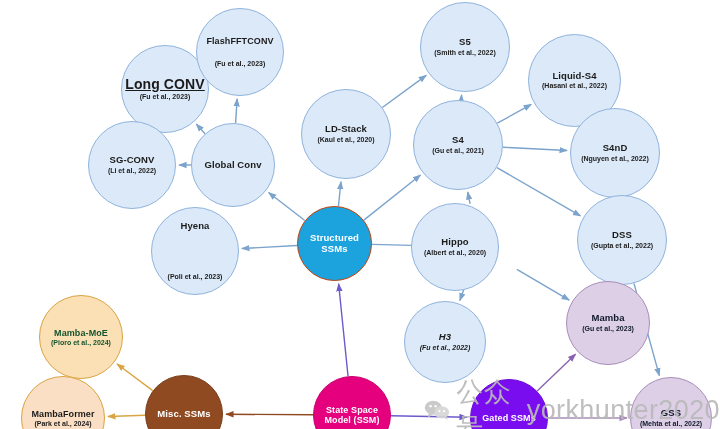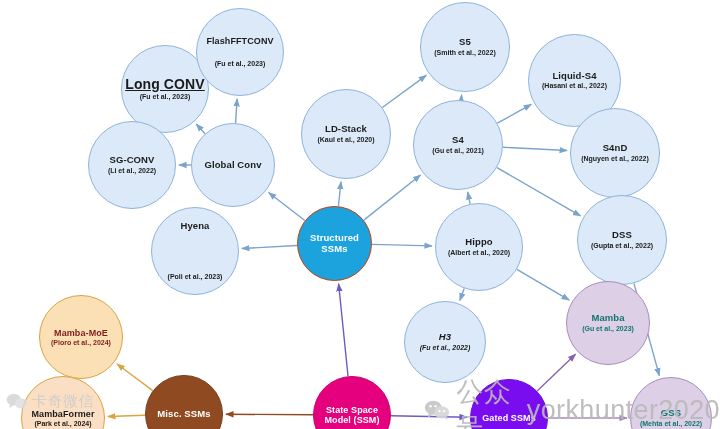--- a/index.html
+++ b/index.html
@@ -51,41 +51,41 @@
     color: #1b1b1b;
   }
   .sty-blue-solid {
     background: #1ca3dd;
     border: 1px solid #c2410c;
     color: #ffffff;
   }
   .sty-purple-light {
     background: #ddd0e6;
     border: 1px solid #a98cbb;
-    color: #0f766e;
+    color: #0f172a;
   }
   .sty-purple-solid {
     background: #7a0cf0;
     border: 1px solid #6a0bd6;
     color: #ffffff;
   }
   .sty-magenta {
     background: #e5007e;
     border: 1px solid #c70070;
     color: #ffffff;
   }
   .sty-brown {
     background: #8f4a22;
     border: 1px solid #763d1b;
     color: #ffffff;
   }
   .sty-orange-light {
     background: #fbdfb5;
     border: 1px solid #d9a441;
-    color: #7f1d1d;
+    color: #14532d;
   }
   .sty-peach-light {
     background: #fbdfc4;
     border: 1px solid #d9a441;
     color: #1b1b1b;
   }
   
   .watermark {
     position: absolute;
     display: flex;
@@ -203,21 +203,21 @@
         <div class="n-title" style="font-size: 9.5px;">S4nD</div>
         <div class="n-cite" style="font-size: 7px;">(Nguyen et al., 2022)</div>
       </div>
       <div class="node sty-blue-light" style="left: 151px; top: 207px; width: 88px; height: 88px; gap: 40px;">
         <div class="n-title" style="font-size: 9.5px;">Hyena</div>
         <div class="n-cite" style="font-size: 7px;">(Poli et al., 2023)</div>
       </div>
       <div class="node sty-blue-solid" style="left: 297px; top: 206px; width: 75px; height: 75px;">
         <div class="n-title" style="font-size: 9.5px;">Structured SSMs</div>
       </div>
-      <div class="node sty-blue-light" style="left: 435px; top: 203px; width: 88px; height: 88px;">
+      <div class="node sty-blue-light" style="left: 411px; top: 203px; width: 88px; height: 88px;">
         <div class="n-title" style="font-size: 9.5px;">Hippo</div>
         <div class="n-cite" style="font-size: 7px;">(Albert et al., 2020)</div>
       </div>
       <div class="node sty-blue-light" style="left: 577px; top: 195px; width: 90px; height: 90px;">
         <div class="n-title" style="font-size: 9.5px;">DSS</div>
         <div class="n-cite" style="font-size: 7px;">(Gupta et al., 2022)</div>
       </div>
       <div class="node sty-purple-light" style="left: 566px; top: 281px; width: 84px; height: 84px;">
         <div class="n-title" style="font-size: 9.5px;">Mamba</div>
         <div class="n-cite" style="font-size: 7px;">(Gu et al., 2023)</div>
@@ -257,23 +257,14 @@
       <polygon points="29,22 31,26 25,23" fill="#d6d6d6"></polygon>
       <circle cx="8.5" cy="8" r="1.6" fill="#ffffff"></circle>
       <circle cx="15" cy="8" r="1.6" fill="#ffffff"></circle>
       <circle cx="20" cy="14.5" r="1.4" fill="#ffffff"></circle>
       <circle cx="26" cy="14.5" r="1.4" fill="#ffffff"></circle>
     </svg>
     <span class="wm-cn">公众号</span>
     <span>yorkhunter2020</span>
   </div>
 
-  <div class="watermark" id="watermark-corner">
-    <svg width="22" height="17" viewBox="0 0 34 26">
-      <ellipse cx="12" cy="10" rx="11" ry="9" fill="#d2d2d2"></ellipse>
-      <polygon points="6,17 5,23 11,19" fill="#d2d2d2"></polygon>
-      <ellipse cx="23" cy="16" rx="9.5" ry="8" fill="#dcdcdc"></ellipse>
-      <polygon points="29,22 31,26 25,23" fill="#dcdcdc"></polygon>
-    </svg>
-    <span class="wm-cn2">卡奇微信</span>
-  </div>
 
 </div>
 
 </body></html>

